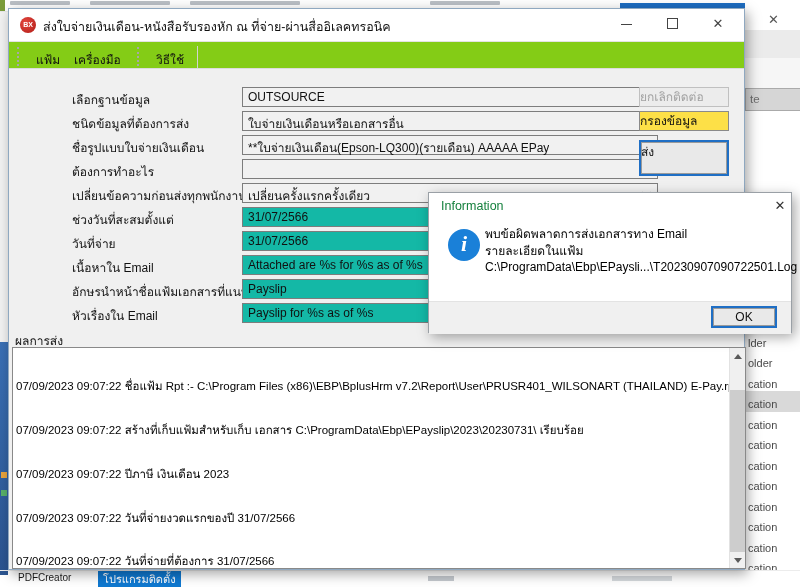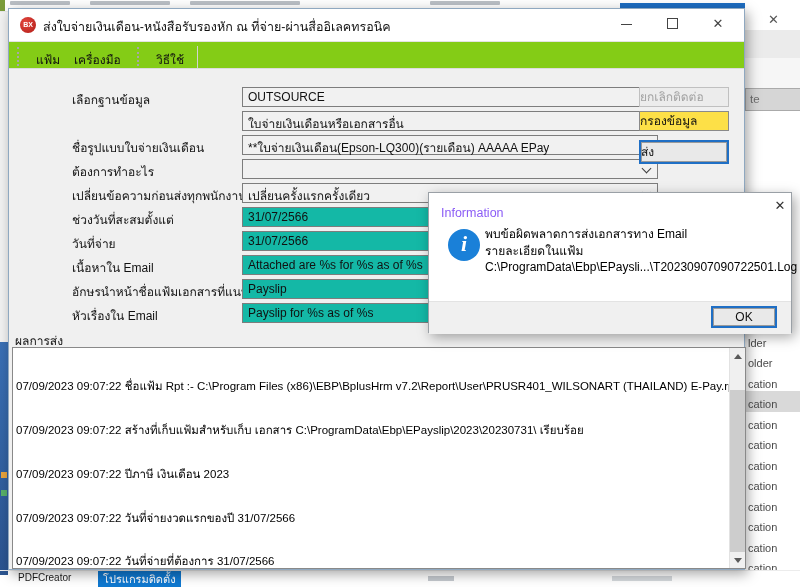--- a/index.html
+++ b/index.html
@@ -50,36 +50,36 @@
   .frow{position:absolute;left:0;width:100%;height:20px;margin-left:36px;}
   .flabel{position:absolute;left:27px;top:3px;font-size:12px;color:#111;white-space:nowrap;}
   .combo{position:absolute;left:197px;top:0;width:416px;height:20px;background:#f1f1f1;border:1px solid #7d7d7d;}
   .tinput{position:absolute;left:197px;top:0;width:416px;height:20px;background:#14b8a6;border:1px solid #7d7d7d;}
   .cval{position:absolute;left:5px;top:2px;font-size:12px;color:#111;white-space:nowrap;overflow:hidden;max-width:390px;}
   .chev{position:absolute;right:7px;top:5px;width:7px;height:7px;border-right:1.4px solid #3d3d3d;border-bottom:1.4px solid #3d3d3d;transform:rotate(45deg);}
 
   .side-btn{position:absolute;left:630px;width:90px;height:20px;font-size:12px;text-align:left;line-height:18px;}
   .btn-cancel{top:78px;background:#ececec;border:1px solid #c0c0c0;color:#a2a2a2;}
   .btn-filter{top:102px;background:#fde047;border:1px solid #8a8a8a;color:#111;}
-  .btn-send{top:131px;height:24px;background:#e9e9e9;border:2px solid #1f6fc5;box-shadow:inset 0 0 0 1px #9a9a9a;color:#111;line-height:20px;font-family:Liberation Serif, serif;}
+  .btn-send{top:131px;height:36px;background:#e9e9e9;border:2px solid #1f6fc5;box-shadow:inset 0 0 0 1px #9a9a9a;color:#111;line-height:20px;font-family:Liberation Serif, serif;}
 
   .result-label{position:absolute;left:6px;top:322px;font-size:12px;color:#111;}
   .logbox{position:absolute;left:3px;top:338px;width:734px;height:222px;background:#ffffff;border:1px solid #898989;overflow:hidden;}
   .logtext{position:absolute;left:3px;top:2px;width:710px;font-size:11.5px;line-height:14.6px;color:#000;white-space:pre;}
   .logline{height:14.6px;}
   .vscroll{position:absolute;right:0;top:0;width:16px;height:100%;background:#f0f0f0;border-left:1px solid #e2e2e2;}
   .vs-up,.vs-down{position:absolute;left:0;width:16px;height:16px;}
   .vs-up{top:0;} .vs-down{bottom:0;}
   .tri-up{position:absolute;left:4px;top:6px;width:0;height:0;border-left:4px solid transparent;border-right:4px solid transparent;border-bottom:5px solid #5a5a5a;}
   .tri-down{position:absolute;left:4px;top:6px;width:0;height:0;border-left:4px solid transparent;border-right:4px solid transparent;border-top:5px solid #5a5a5a;}
   .vs-thumb{position:absolute;left:0;top:42px;width:16px;height:162px;background:#cdcdcd;}
 
   
   .info-dialog{position:absolute;left:428px;top:192px;width:364px;height:141px;background:#ffffff;border:1px solid #9aa0a6;box-shadow:3px 4px 12px rgba(0,0,0,.35);}
-  .info-title{position:absolute;left:12px;top:6px;font-size:12.5px;color:#8b5cf6;margin-top:7px;}
+  .info-title{position:absolute;left:12px;top:6px;font-size:12.5px;color:#15803d;}
   .info-close{position:absolute;left:342px;top:5px;font-size:13px;color:#333;width:18px;height:18px;text-align:center;}
   .info-icon{position:absolute;left:19px;top:36px;width:32px;height:32px;border-radius:50%;background:#1a80d8;color:#fff;text-align:center;}
   .info-icon span{font-family:"Liberation Serif","DejaVu Serif",serif;font-style:italic;font-weight:bold;font-size:22px;line-height:30px;}
   .info-lines{position:absolute;left:56px;top:33px;width:300px;font-size:12px;line-height:16.5px;color:#000;}
   .info-footer{position:absolute;left:0;top:108px;width:100%;height:33px;background:#f0f0f0;border-top:1px solid #e3e3e3;}
   .ok-btn{position:absolute;left:282px;top:4px;width:66px;height:22px;background:#e9e9e9;border:2px solid #1f6fc5;box-shadow:inset 0 0 0 1px #9a9a9a;font-size:12px;text-align:center;line-height:18px;color:#111;}
 </style>
 </head>
 <body>
 
@@ -147,20 +147,21 @@
     </div>
 
     <div class="frow" style="top:78px">
       <span class="flabel">เลือกฐานข้อมูล</span>
       <div class="combo">
         <span class="cval">OUTSOURCE</span>
         <span class="chev"></span>
       </div>
     </div>
     <div class="frow" style="top:102px">
+      <span class="flabel">ชนิดข้อมูลที่ต้องการส่ง</span>
       <div class="combo">
         <span class="cval">ใบจ่ายเงินเดือนหรือเอกสารอื่น</span>
         <span class="chev"></span>
       </div>
     </div>
     <div class="frow" style="top:126px">
       <span class="flabel">ชื่อรูปแบบใบจ่ายเงินเดือน</span>
       <div class="combo">
         <span class="cval">**ใบจ่ายเงินเดือน(Epson-LQ300)(รายเดือน) AAAAA EPay</span>
         <span class="chev"></span>

